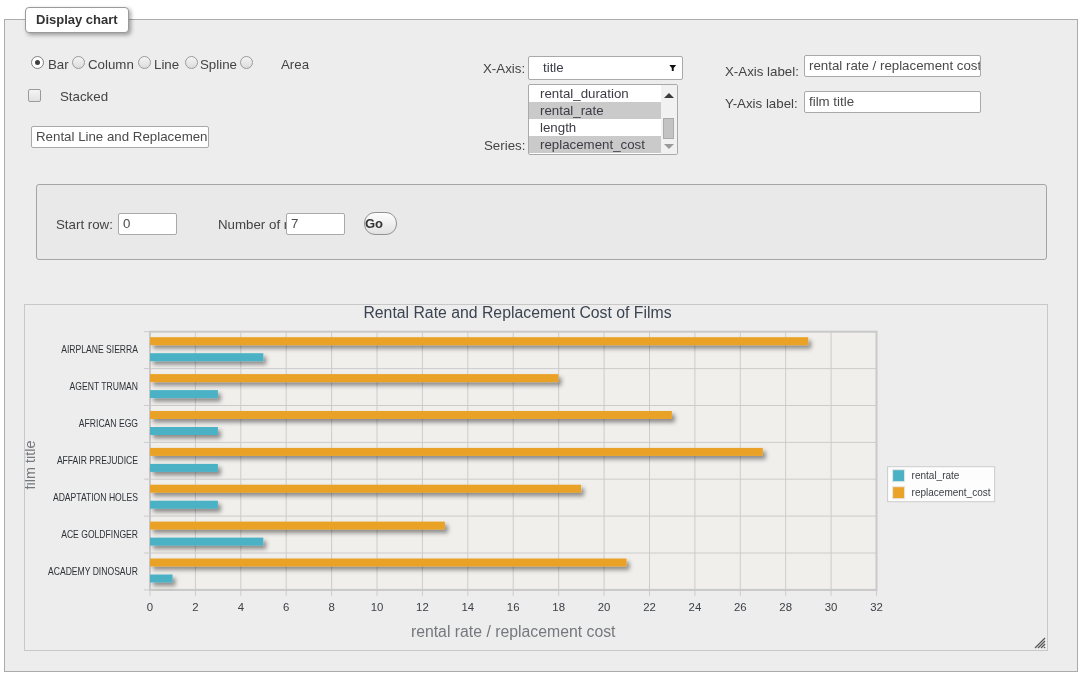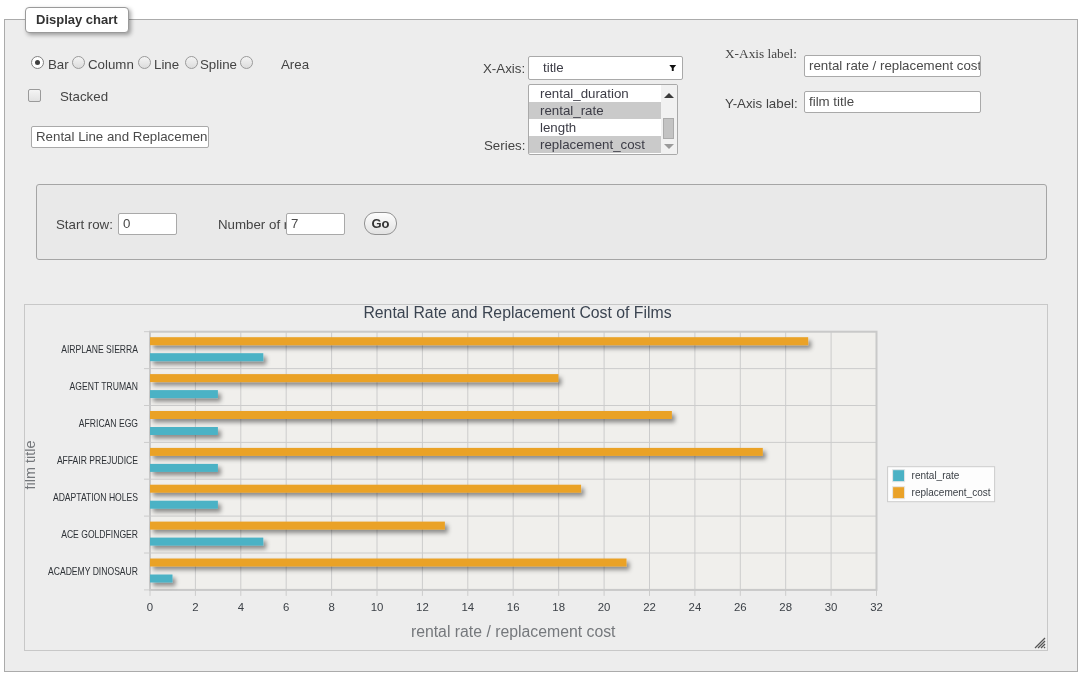--- a/index.html
+++ b/index.html
@@ -18,21 +18,21 @@
   .radio.sel::after { content:""; display:block; width:5px; height:5px; border-radius:50%;
     background:#3f3f3f; margin:3px 0 0 3px; }
   .checkbox { width:11px; height:11px; border:1px solid #9a9a9a; border-radius:2px;
     background:linear-gradient(#f4f4f4,#e2e2e2); }
   .tinput { background:#fff; border:1px solid #a9a9a9; border-radius:2px; font-size:13.3px;
     color:#4a4a4a; line-height:20px; padding:0 0 0 4px; white-space:nowrap; overflow:hidden; }
   #panel { left:36px; top:184px; width:1009px; height:74px; border:1px solid #a5a5a5;
     border-radius:3px; background:#e9e9e9; }
   #gobtn { left:364px; top:212px; width:31px; height:21px; border:1px solid #919191;
     border-radius:11px; background:linear-gradient(#fdfdfd,#e2e2e2);
-    font-size:13px; font-weight:bold; color:#333; text-align:center; line-height:21px; }
+    font-size:13px; font-weight:bold; color:#333; text-align:left; line-height:21px; }
   #chartbox { left:24px; top:304px; width:1022px; height:345px; border:1px solid #c8c8c8; }
   
   .selbox { background:#fff; border:1px solid #a9a9a9; border-radius:2px; }
   .mitem { height:17px; line-height:17px; padding-left:11px; font-size:13.3px; color:#3c3c46; white-space:nowrap; }
   .mitem.sel { background:#cacaca; }
 </style>
 </head>
 <body>
 <div id="page">
   <div id="fs" class="abs"></div>
@@ -71,21 +71,21 @@
       <div class="mitem sel">replacement_cost</div>
     </div>
 
     <div style="position:absolute; right:0; top:0; width:16px; height:69px; background:#f1f1f1;">
       <div style="position:absolute; left:3px; top:8px; width:0; height:0; border-left:5px solid transparent; border-right:5px solid transparent; border-bottom:5px solid #3b3b3b;"></div>
       <div style="position:absolute; left:2px; top:33px; width:11px; height:21px; background:#c3c3c3; border:1px solid #ababab; box-sizing:border-box;"></div>
       <div style="position:absolute; left:3px; top:59px; width:0; height:0; border-left:5px solid transparent; border-right:5px solid transparent; border-top:5px solid #9a9a9a;"></div>
     </div>
   </div>
 
-  <div class="abs lbl" style="left:725px; top:46px;font-family:Liberation Serif, serif;">X-Axis label:</div>
+  <div class="abs lbl" style="left:725px; top:64px;">X-Axis label:</div>
   <div class="abs tinput" style="left:804px; top:55px; width:171px; height:20px;">rental rate / replacement cost</div>
   <div class="abs lbl" style="left:725px; top:96px;">Y-Axis label:</div>
   <div class="abs tinput" style="left:804px; top:91px; width:171px; height:20px;">film title</div>
 
   <div id="panel" class="abs"></div>
   <div class="abs lbl" style="left:56px; top:217px;">Start row:</div>
   <div class="abs tinput" style="left:118px; top:213px; width:53px; height:20px;">0</div>
   <div class="abs lbl" style="left:184px; top:217px;margin-left:34px;">Number of rows:</div>
   <div class="abs tinput" style="left:286px; top:213px; width:53px; height:20px;">7</div>
   <div id="gobtn" class="abs">Go</div>

